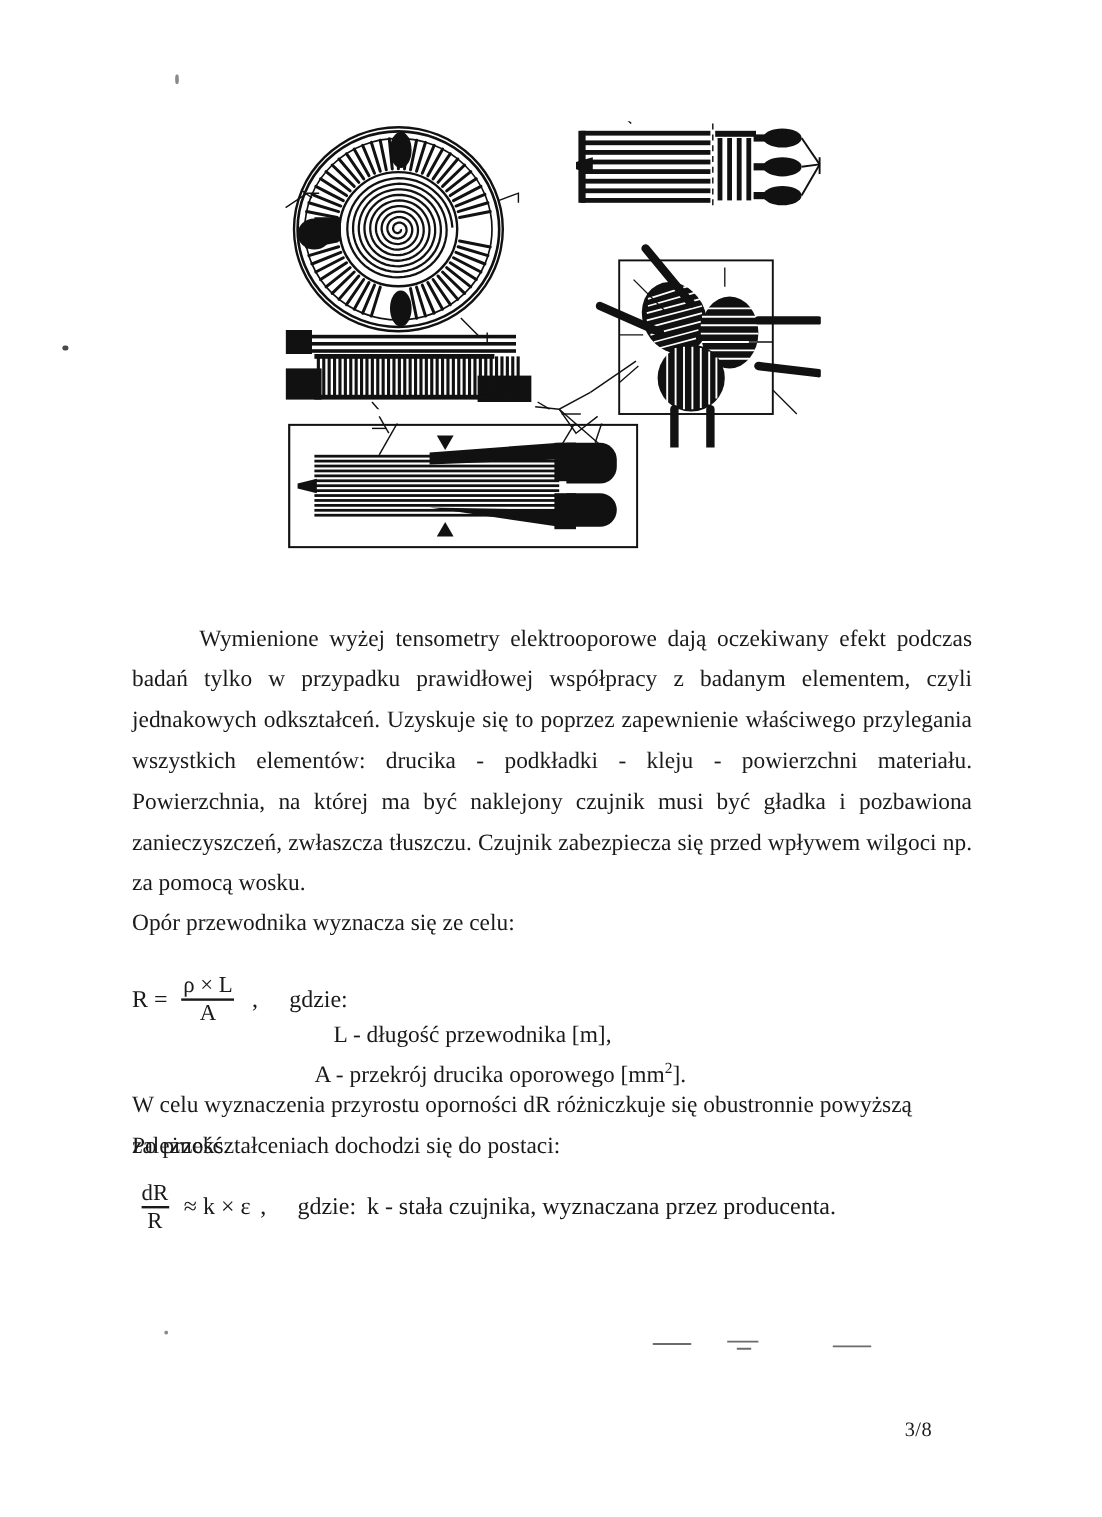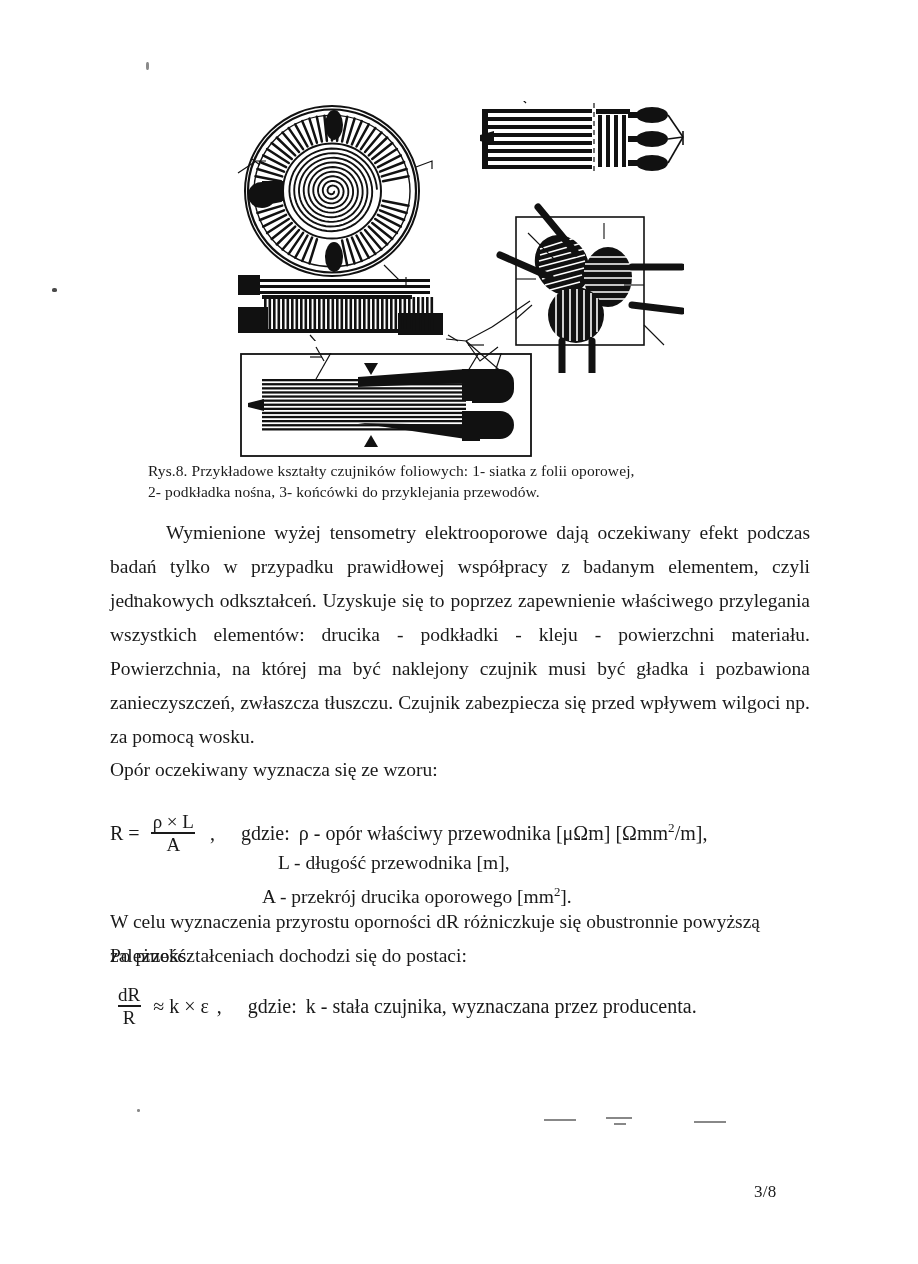--- a/index.html
+++ b/index.html
@@ -475,44 +475,39 @@
         <path d="M216,244 L236,246 L262,232"></path>
         <path d="M228,246 L218,240"></path>
         <path d="M236,246 L250,266 L268,252"></path>
         <path d="M238,250 L254,250"></path>
         <path d="M236,246 L282,286"></path>
         <path d="M262,232 L300,206"></path>
       </g>
     </svg>
   </div>
 
-  <div id="caption">
-    <div>Rys.8. Przykładowe kształty czujników foliowych: 1- siatka z folii oporowej,</div>
-    <div>2- podkładka nośna, 3- końcówki do przyklejania przewodów.</div>
-  </div>
 
   <div class="body-block" id="para1">
     <div class="just para-indent">Wymienione wyżej tensometry elektrooporowe dają oczekiwany efekt podczas badań tylko w przypadku prawidłowej współpracy z badanym elementem, czyli jednakowych odkształceń. Uzyskuje się to poprzez zapewnienie właściwego przylegania wszystkich elementów: drucika - podkładki - kleju - powierzchni materiału. Powierzchnia, na której ma być naklejony czujnik musi być gładka i pozbawiona zanieczyszczeń, zwłaszcza tłuszczu. Czujnik zabezpiecza się przed wpływem wilgoci np. za pomocą wosku.</div>
   </div>
 
   <div class="body-block" id="line-opor">
-    <div>Opór oczekiwany wyznacza się ze wzoru:</div>
+    <div>Opór przewodnika wyznacza się ze celu:</div>
   </div>
 
   <div class="formula-row" id="formula-R">
     <span>R</span>
     <span class="eqsign">=</span>
     <span class="frac">
       <span class="num">ρ × L</span>
       <span class="bar"></span>
       <span class="den">A</span>
     </span>
     <span class="comma-gap">,</span>
     <span class="gdzie-gap">gdzie:</span>
-    <span><span>ρ - opór właściwy przewodnika [μΩm] [Ωmm</span><sup>2</sup><span>/m],</span></span>
   </div>
 
   <div class="def-row" id="def-L">
     <span>L - długość przewodnika [m],</span>
   </div>
   <div class="def-row" id="def-A">
     <span>A - przekrój drucika oporowego [mm</span><sup>2</sup><span>].</span>
   </div>
 
   <div class="body-block" id="line-Po">

